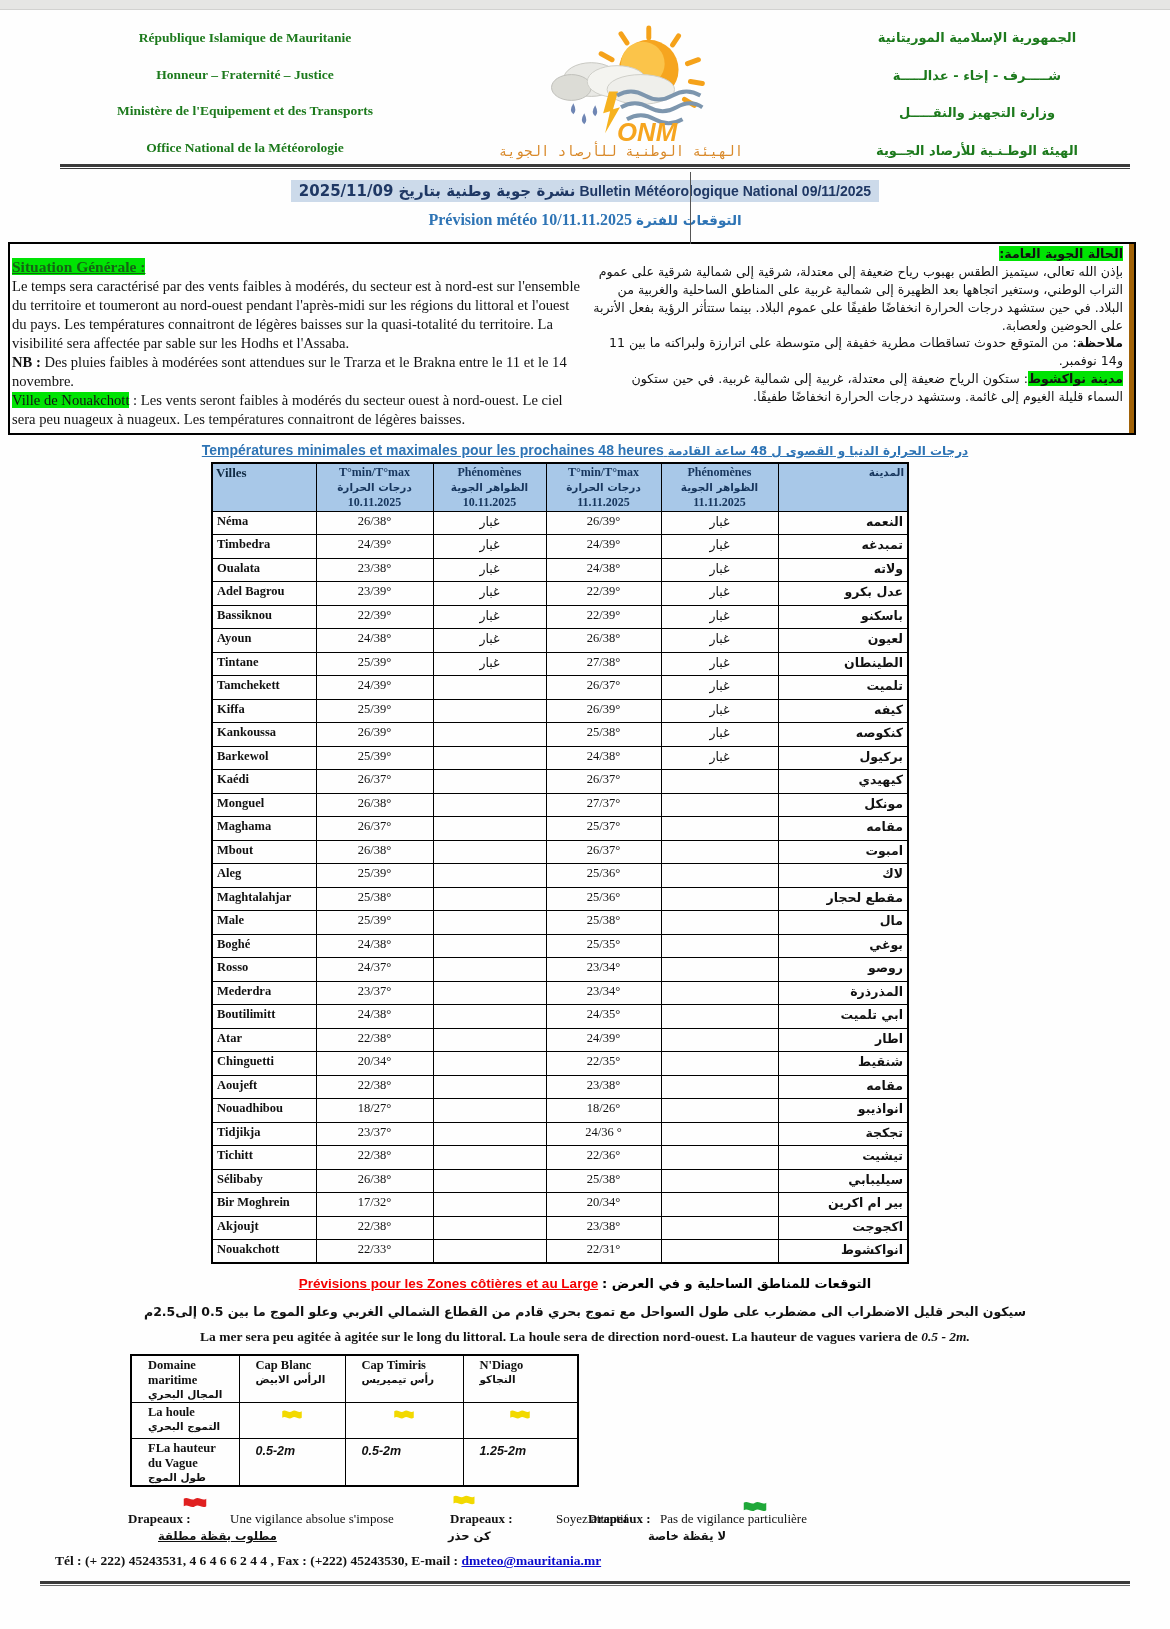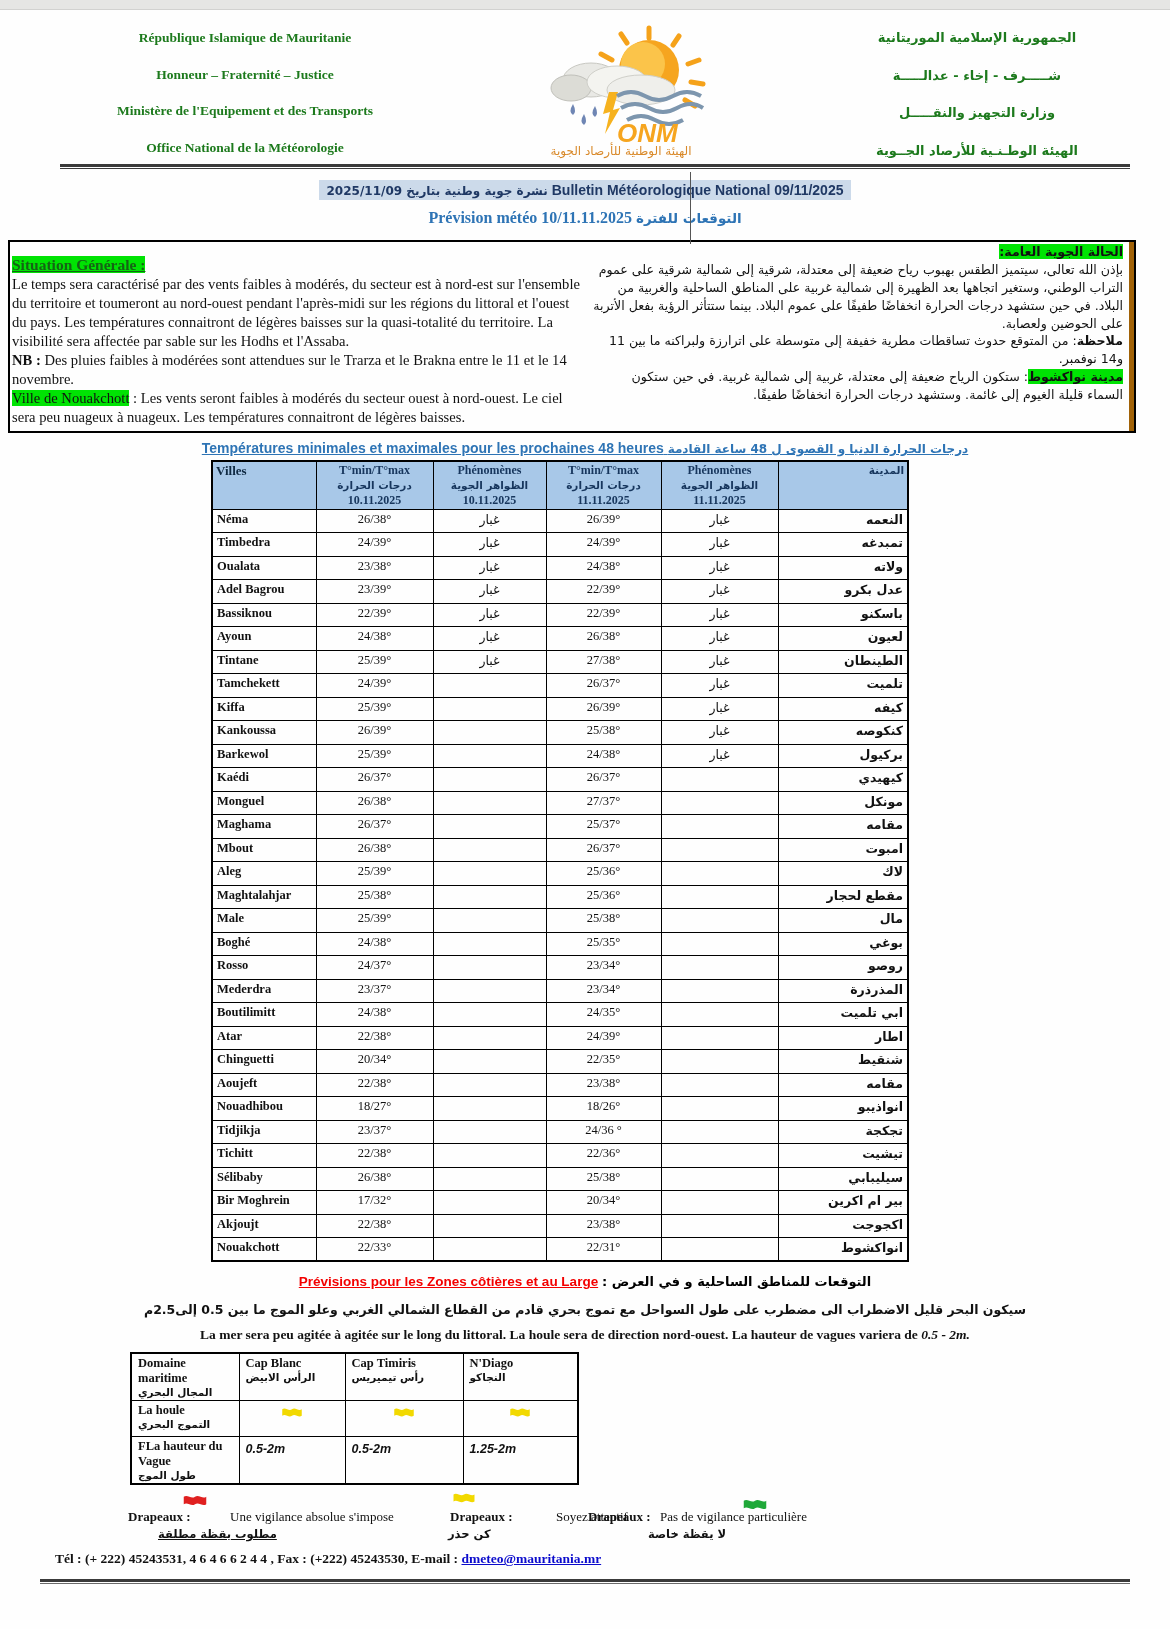--- a/index.html
+++ b/index.html
@@ -10,31 +10,31 @@
     font-family:"Liberation Serif", serif; color:#111;
   }
   .scan-top { height:10px; background:#e6e6e4; border-bottom:1px solid #d2d2d0; }
   .ar { font-family:"DejaVu Sans", sans-serif; }
 
   
   .hdr { display:flex; padding:12px 28px 0 60px; height:150px; }
   .hdr-fr { width:370px; display:flex; flex-direction:column; justify-content:space-between; padding:8px 0 4px 0; }
   .hdr-fr div { color:#1d7a1d; font-weight:bold; font-size:13.5px; text-align:center; }
   .hdr-logo { flex:1; display:flex; flex-direction:column; align-items:center; }
-  .hdr-logo .logo-caption { font-size:12px; color:#d98a2b; margin-top:-6px; letter-spacing:1px; }
+  .hdr-logo .logo-caption { font-size:14px; color:#d98a2b; margin-top:-6px; letter-spacing:1px;font-family:Liberation Mono, monospace; }
   .hdr-ar { width:330px; display:flex; flex-direction:column; justify-content:space-between; padding:8px 0 2px 0; }
   .hdr-ar div { color:#1d7a1d; font-weight:bold; font-size:13px; text-align:center; }
 
   .rule { margin:4px 40px 0 60px; border-top:3px solid #3a3a3a; border-bottom:1px solid #3a3a3a; height:5px; }
   .vline-artifact { position:absolute; left:690px; top:172px; width:1px; height:72px; background:#555; }
 
   
   .bulletin-line { text-align:center; margin-top:11px; font-family:"Liberation Sans", sans-serif; }
   .bulletin-line .inner { display:inline-block; background:#ccdaea; padding:2px 8px; color:#1f3864; font-weight:bold; font-size:14px; }
-  .bulletin-line .ar { font-size:12px; }
+  .bulletin-line .ar { font-size:15px; }
   .forecast-title { text-align:center; margin-top:9px; color:#2e74b5; font-weight:bold; font-size:16px; }
   .forecast-title .ar { font-size:13.5px; }
 
   
   .situation { display:flex; margin:13px 34px 0 8px; border:2px solid #000; }
   .sit-fr { width:51.5%; padding:13px 4px 4px 2px; font-size:14.6px; line-height:1.30; }
   .sit-fr p { margin:0; }
   .sit-head-fr { color:#156315; font-weight:bold; font-size:15.5px; text-decoration:underline; }
   .hl { background:#00e303; }
   .sit-ar { width:48.5%; border-right:5px solid #a16207; padding:1px 6px 4px 4px; font-size:12.6px; line-height:1.42; }
@@ -59,21 +59,21 @@
   
   .coastal-title { text-align:center; margin-top:12px; font-weight:bold; font-size:13.5px; font-family:"Liberation Sans", sans-serif; }
   .coastal-title .fr { color:#f30000; text-decoration:underline; }
   .coastal-title .ar { color:#000; font-size:13px; }
   .sea-ar { text-align:center; margin-top:13px; font-size:12.5px; font-weight:bold; }
   .sea-fr { text-align:center; margin-top:10px; font-size:13.5px; font-weight:bold; }
   .sea-fr .it { font-style:italic; }
 
   
   table.maritime { border-collapse:collapse; margin:9px 0 0 130px; border:2px solid #000; table-layout:fixed; width:447px; }
-  table.maritime th, table.maritime td { border:1px solid #000; padding:2px 6px; vertical-align:top; text-align:left; }
+  table.maritime th, table.maritime td { border:1px solid #000; padding:2px 16px; vertical-align:top; text-align:left; }
   table.maritime .fr { font-weight:bold; font-size:12.5px; display:block; }
   table.maritime .ar { font-weight:bold; font-size:10.5px; display:block; }
   tr.houle-row td { height:36px; }
   tr.houle-row td.flag-cell { text-align:center; padding-top:4px; }
   tr.height-row td { height:32px; }
   .wave-val { font-weight:bold; font-style:italic; font-size:12.5px; font-family:"Liberation Sans", sans-serif; }
 
   
   .flags { position:relative; height:52px; margin-top:8px; font-size:13px; }
   .flags .lbl { position:absolute; font-weight:bold; }

